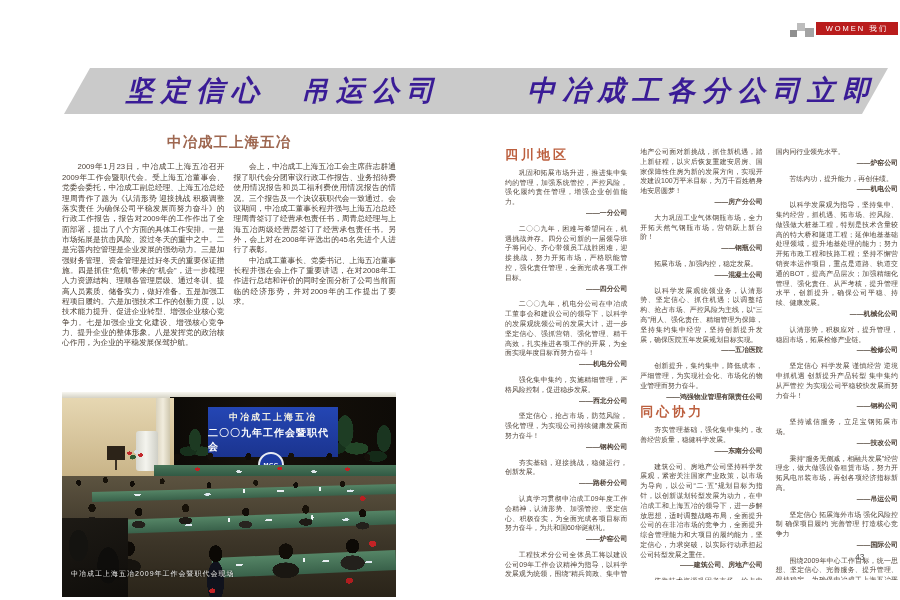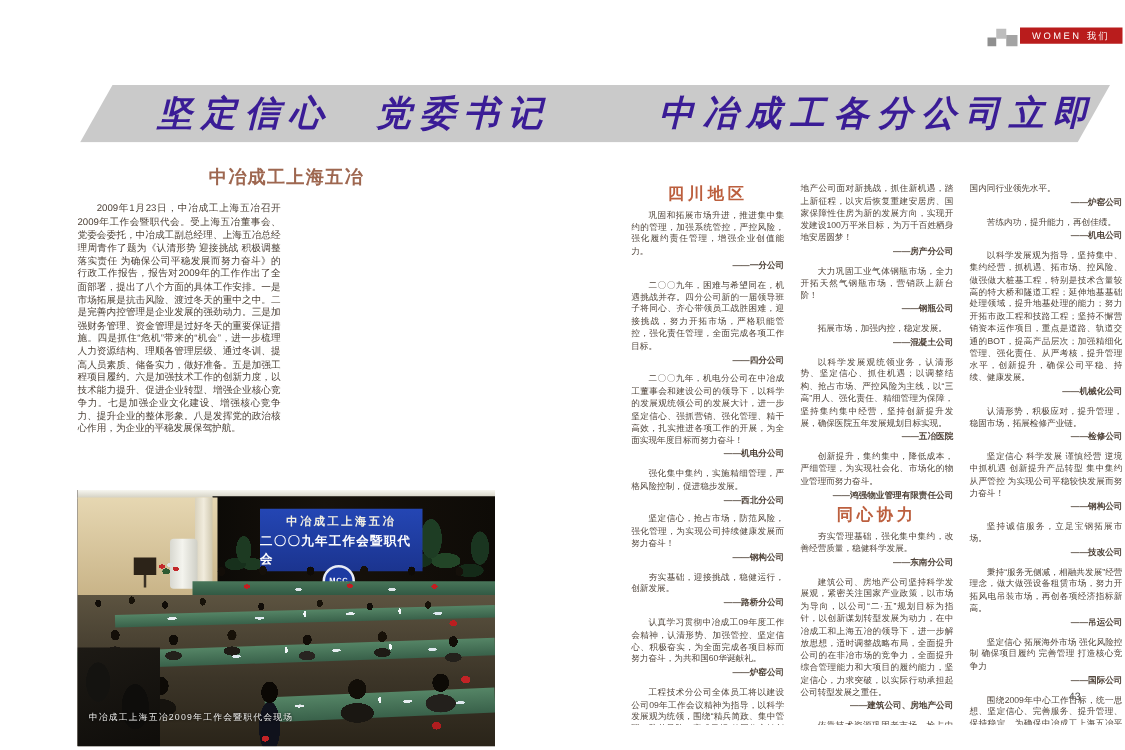--- a/index.html
+++ b/index.html
@@ -37,21 +37,21 @@
     text-align:center;color:#9e6750;font-weight:bold;font-size:14.5px;line-height:1.55;
     letter-spacing:1px;
   }
   .l-cols{display:flex;gap:9px;margin-top:9px;height:202px;overflow:hidden;}
   .l-col{flex:1;font-size:7.7px;line-height:10.35px;text-align:justify;color:#4c4036;}
   
   .seg-para{text-indent:2em;text-align:justify;}
   .seg-cont{text-indent:0;text-align:justify;}
   .seg-sign{text-align:right;font-weight:bold;margin:1px 0 6px;}
   .seg-header{
-    font-size:13px;font-weight:bold;color:#bc5f3e;text-align:center;
+    font-size:13px;font-weight:bold;color:#bc5f3e;
     letter-spacing:3px;margin:3px 0 8px;text-indent:0;
   }
   
   .r-cols{
     position:absolute;left:505px;top:147px;width:393px;height:433px;
     display:flex;gap:13px;overflow:hidden;
   }
   .r-col{flex:1;font-size:6.9px;line-height:9.8px;color:#51453b;text-align:justify;}
   .page-num{position:absolute;left:855px;top:552px;font-size:8.5px;color:#555;}
   
@@ -188,33 +188,35 @@
 <body>
 
 <div class="tag-wrap">
   <div class="tag-sq sq1"></div>
   <div class="tag-sq sq2"></div>
   <div class="tag-sq sq3"></div>
   <div class="tag-bar">WOMEN 我们</div>
 </div>
 
 <div class="banner">
-  <span class="slogan l">坚定信心　党委书记</span>
+  <span class="slogan l">坚定信心　吊运公司</span>
   <span class="slogan r">中冶成工各分公司立即行动</span>
 </div>
 
 <div class="left-page">
   <div class="l-title">
     <div>中冶成工上海五冶</div>
   </div>
   <div class="l-cols">
     <div class="l-col">
         <div class="seg seg-para">2009年1月23日，中冶成工上海五冶召开2009年工作会暨职代会。受上海五冶董事会、党委会委托，中冶成工副总经理、上海五冶总经理周青作了题为《认清形势 迎接挑战 积极调整 落实责任 为确保公司平稳发展而努力奋斗》的行政工作报告，报告对2009年的工作作出了全面部署，提出了八个方面的具体工作安排。一是市场拓展是抗击风险、渡过冬天的重中之中。二是完善内控管理是企业发展的强劲动力。三是加强财务管理、资金管理是过好冬天的重要保证措施。四是抓住“危机”带来的“机会”，进一步梳理人力资源结构、理顺各管理层级、通过冬训、提高人员素质、储备实力，做好准备。五是加强工程项目履约。六是加强技术工作的创新力度，以技术能力提升、促进企业转型、增强企业核心竞争力。七是加强企业文化建设、增强核心竞争力、提升企业的整体形象。八是发挥党的政治核心作用，为企业的平稳发展保驾护航。</div>
       </div>
     <div class="l-col">
+        <div class="seg seg-para">会上，中冶成工上海五冶工会主席薛志群通报了职代会分团审议行政工作报告、业务招待费使用情况报告和员工福利费使用情况报告的情况。三个报告及一个决议获职代会一致通过。会议期间，中冶成工董事长程井强与上海五冶总经理周青签订了经营承包责任书，周青总经理与上海五冶两级经营层签订了经营承包责任书。另外，会上对在2008年评选出的45名先进个人进行了表彰。</div>
+        <div class="seg seg-para">中冶成工董事长、党委书记、上海五冶董事长程井强在会上作了重要讲话，在对2008年工作进行总结和评价的同时全面分析了公司当前面临的经济形势，并对2009年的工作提出了要求。</div>
       </div>
   </div>
 </div>
 
 <div class="photo">
   <div class="ph-ceiling"></div>
   <div class="ph-curtain"></div>
   <div class="ph-wall"></div>
   <div class="ph-column"></div>
   <div class="ph-speaker"></div>

